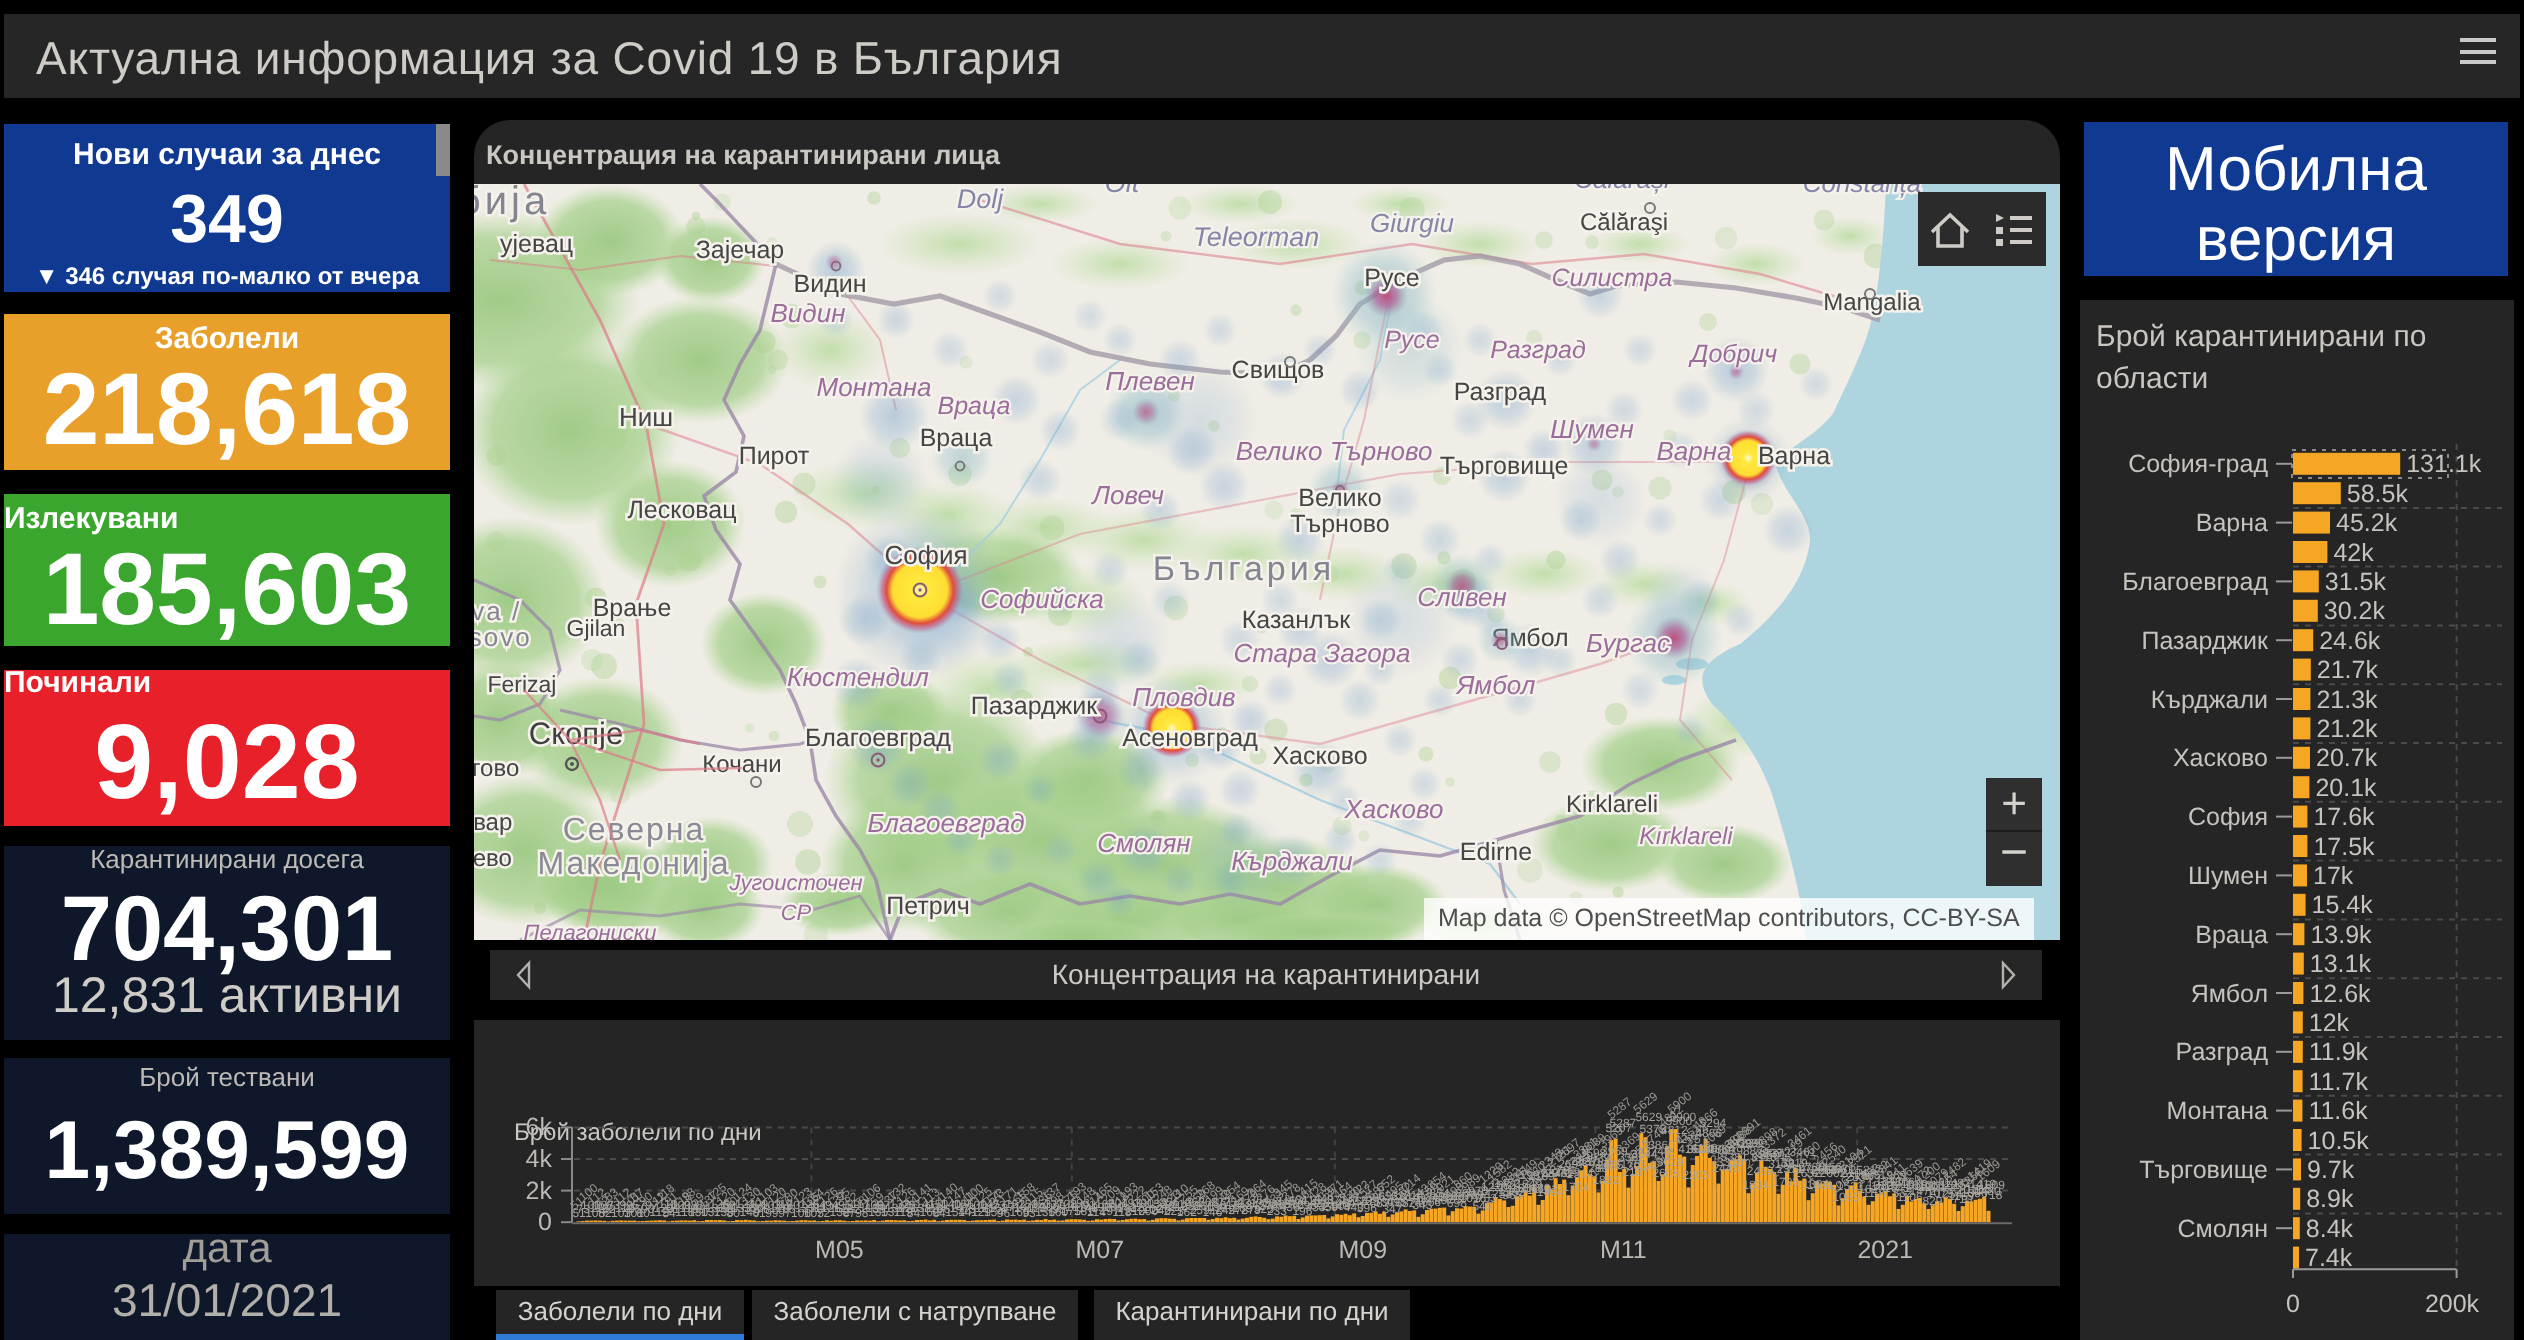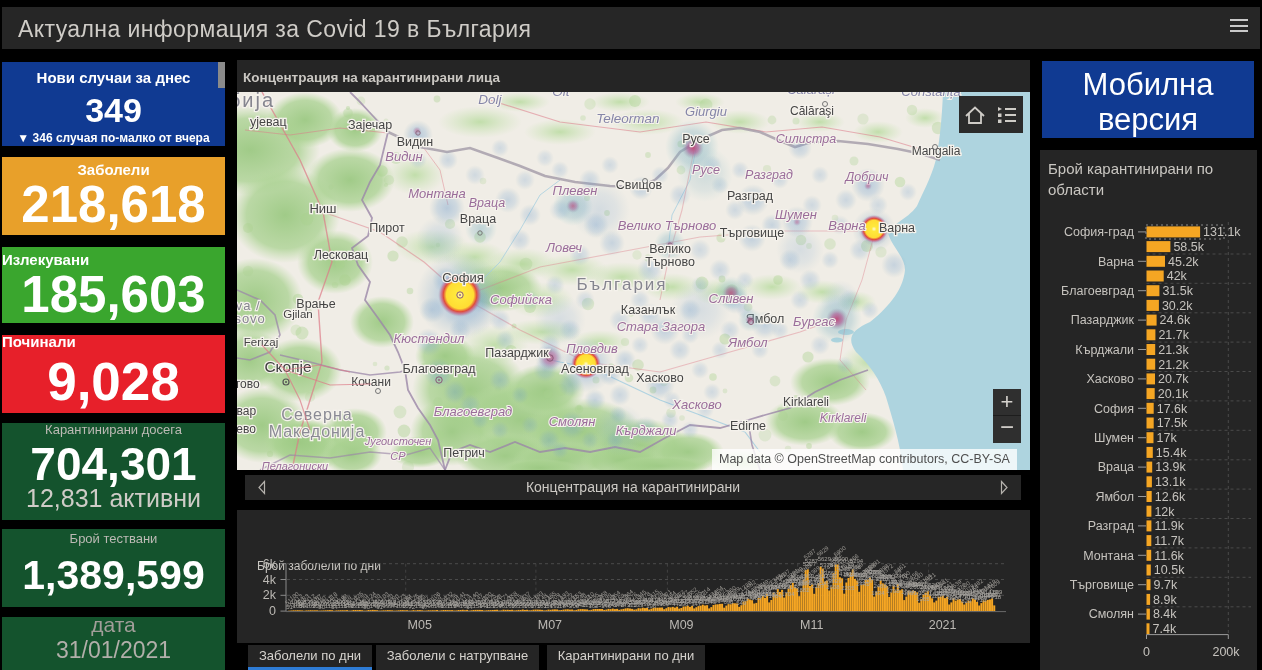--- a/index.html
+++ b/index.html
@@ -2,21 +2,21 @@
 <html><head><meta charset="utf-8">
 <style>
 * { margin:0; padding:0; box-sizing:border-box; }
 body { width:1262px; height:670px; background:#000; font-family:"Liberation Sans",sans-serif; position:relative; overflow:hidden; }
 svg text { font-family:"Liberation Sans",sans-serif; }
 .card { position:absolute; left:2px; width:223px; text-align:center; color:#fff; }
 .blue { background:#103a92; }
 .orange { background:#e8a02a; }
 .green { background:#3aa62e; }
 .red { background:#e7202a; }
-.dark { background:#14532d; }
+.dark { background:#0f172a; }
 .panel { position:absolute; background:#252525; }
 </style></head>
 <body>
 <div style="position:absolute;left:2px;top:7px;width:1258px;height:42px;background:#262626;">
   <div style="position:absolute;left:16px;top:9px;font-size:23px;color:#cfccc7;letter-spacing:0.4px;">Актуална информация за Covid 19 в България</div>
   <div style="position:absolute;right:12px;top:12px;width:18px;height:14px;">
     <div style="height:2px;background:#c9c9c9;margin-bottom:3.5px;"></div>
     <div style="height:2px;background:#c9c9c9;margin-bottom:3.5px;"></div>
     <div style="height:2px;background:#c9c9c9;"></div>
   </div>
@@ -47,21 +47,21 @@
 <div class="card dark" style="top:529px;height:78px;">
     <div style="position:absolute;left:0;right:0;top:3.0px;text-align:center;font-size:13px;font-weight:normal;line-height:1;color:#bdbab5;">Брой тествани</div>
     <div style="position:absolute;left:0;right:0;top:25.700000000000045px;text-align:center;font-size:41px;font-weight:bold;line-height:1;color:#fff;">1,389,599</div>
   </div>
 <div class="card dark" style="top:617px;height:60px;">
     <div style="position:absolute;left:0;right:0;top:-3.2999999999999545px;text-align:center;font-size:21px;font-weight:normal;line-height:1;color:#a19e99;">дата</div>
     <div style="position:absolute;left:0;right:0;top:22.0px;text-align:center;font-size:23px;font-weight:normal;line-height:1;color:#b2afaa;">31/01/2021</div>
   </div>
 <div style="position:absolute;left:218px;top:62px;width:7px;height:26px;background:#8a8a8a;z-index:5;"></div>
 
-<div class="panel" style="left:237px;top:60px;width:793px;height:410px;">
+<div class="panel" style="left:237px;top:60px;width:793px;height:410px;border-radius:18px;">
   <div style="position:absolute;left:6px;top:10px;font-size:13.5px;font-weight:bold;color:#cac7c2;">Концентрация на карантинирани лица</div>
   <svg width="793" height="378" viewBox="0 0 793 378" style="position:absolute;left:0;top:32px;">
 <defs>
 <radialGradient id="hb">
           <stop offset="0%" stop-color="#6394c8" stop-opacity=".66"></stop>
           <stop offset="55%" stop-color="#74a1cd" stop-opacity=".45"></stop>
           <stop offset="100%" stop-color="#8ab" stop-opacity="0"></stop>
         </radialGradient>
 <radialGradient id="hbm">
           <stop offset="0%" stop-color="#c04a78" stop-opacity=".95"></stop>

